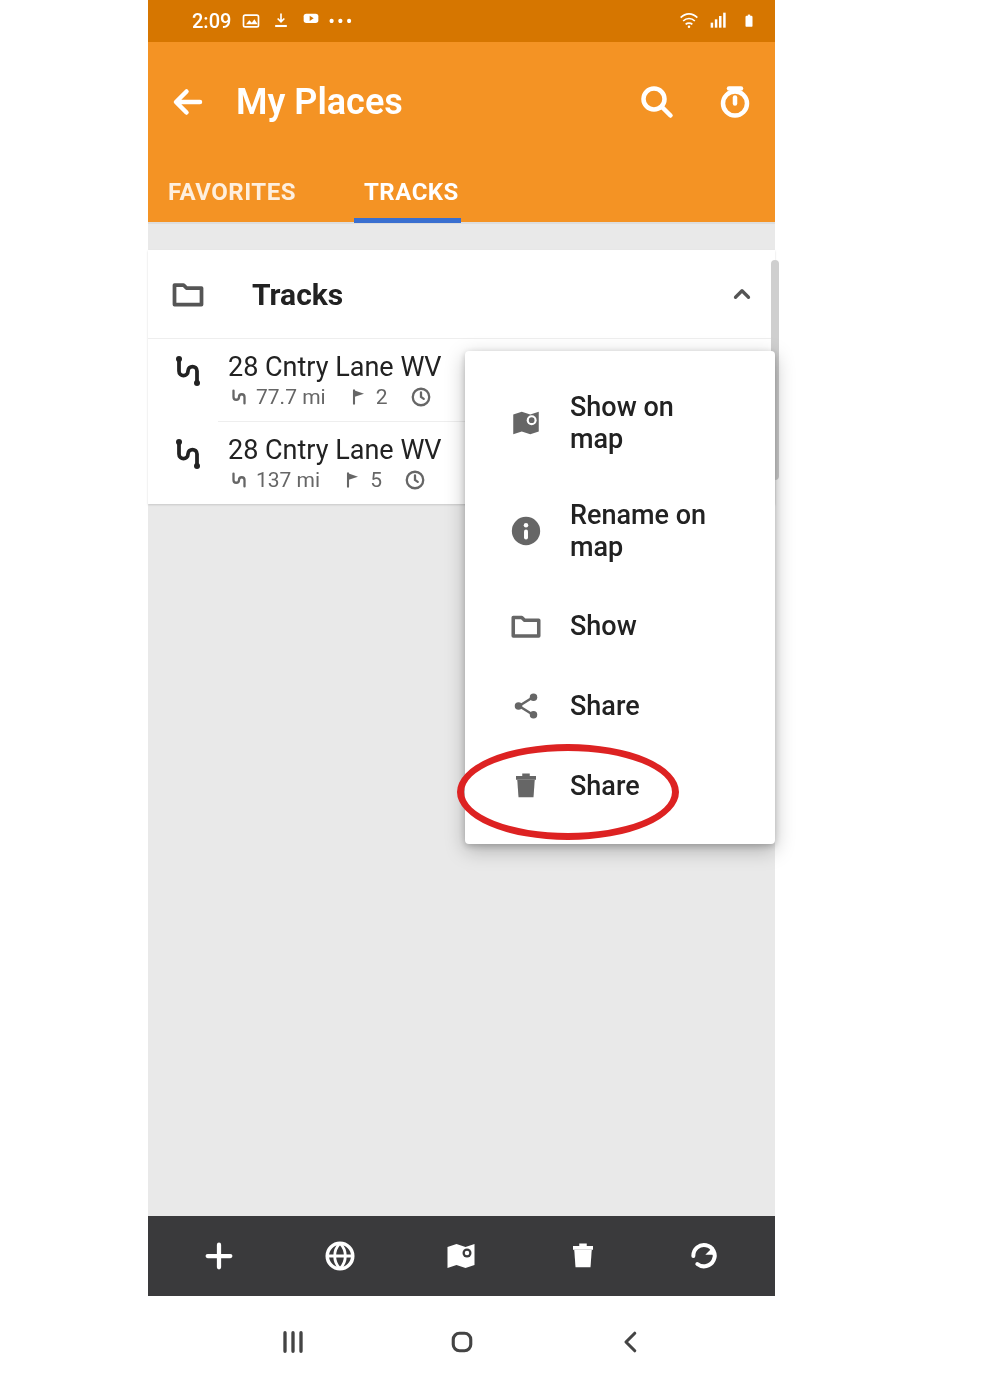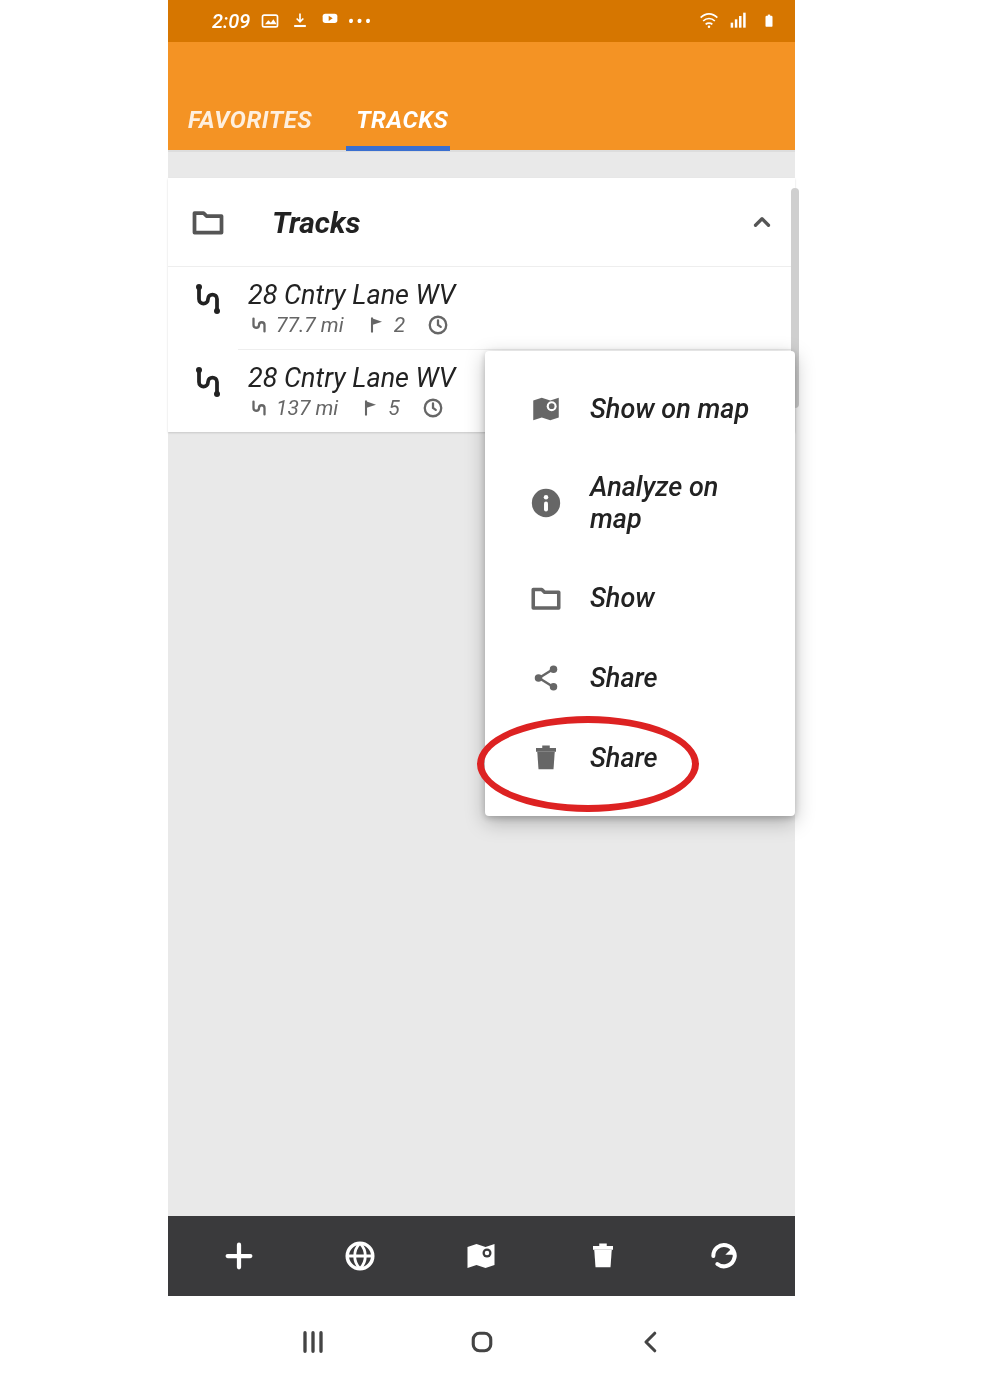--- a/index.html
+++ b/index.html
@@ -5,26 +5,25 @@
   * { box-sizing: border-box; margin: 0; padding: 0; }
   body {
     font-family: Roboto, -apple-system, BlinkMacSystemFont, "Segoe UI", Arial, sans-serif;
     background: #ffffff;
     width: 1000px;
     height: 1388px;
     position: relative;
   }
   .phone {
     position: absolute;
-    left: 168px;
+    left: 148px;
     top: 0;
     width: 627px;
     height: 1388px;
     background: #e9e9e9;
-    font-style: italic;
   }
   
   .status-bar {
     height: 42px;
     background: #d67600;
     display: flex;
     align-items: center;
     padding: 0 16px;
     color: #fff;
     font-size: 20px;
@@ -42,20 +41,21 @@
     align-items: center;
     gap: 28px;
     height: 72px;
   }
   .app-title { color:#fff; font-size: 36px; font-weight: 600; }
   .app-bar-actions { margin-left:auto; display:flex; gap: 38px; align-items:center; }
   .ab-icon-btn { width:40px; height:40px; display:flex; align-items:center; justify-content:center; cursor:pointer; }
   .tabs {
     display:flex;
     padding-top: 26px;
+    gap: 24px;
   }
   .tab {
     color: rgba(255,255,255,0.85);
     font-size: 24px;
     font-weight: 700;
     letter-spacing: 0.5px;
     padding: 14px 20px 16px 0px;
     position:relative;
     cursor:pointer;
   }
@@ -221,20 +221,43 @@
       <span class="sb-icon">
         <svg viewBox="0 0 24 24" width="14" height="22">
             <rect x="6" y="3" width="12" height="19" rx="2" fill="#fff"></rect>
             <rect x="10" y="1" width="4" height="3" fill="#fff"></rect>
           </svg>
       </span>
     </div>
   </div>
 
   <div class="app-bar">
+    <div class="app-bar-row1">
+      <div class="ab-icon-btn">
+        <svg viewBox="0 0 24 24" width="36" height="36">
+            <path d="M20 12 H5 M11 5 L4 12 L11 19" stroke="#fff" stroke-width="3" fill="none" stroke-linecap="round" stroke-linejoin="round"></path>
+          </svg>
+      </div>
+      <div class="app-title">My Places</div>
+      <div class="app-bar-actions">
+        <div class="ab-icon-btn">
+          <svg viewBox="0 0 24 24" width="36" height="36">
+              <circle cx="10" cy="10" r="7" stroke="#fff" stroke-width="3" fill="none"></circle>
+              <path d="M15 15 L21 21" stroke="#fff" stroke-width="3" stroke-linecap="round"></path>
+            </svg>
+        </div>
+        <div class="ab-icon-btn">
+          <svg viewBox="0 0 24 24" width="36" height="36">
+              <path d="M8 3 H16" stroke="#fff" stroke-width="3" stroke-linecap="round"></path>
+              <circle cx="12" cy="13" r="8" stroke="#fff" stroke-width="3" fill="none"></circle>
+              <path d="M12 9 V13" stroke="#fff" stroke-width="3" stroke-linecap="round"></path>
+            </svg>
+        </div>
+      </div>
+    </div>
     <div class="tabs">
       <div class="tab">FAVORITES</div>
       <div class="tab active">TRACKS</div>
     </div>
   </div>
   <div class="divider-under-tabs"></div>
   <div class="spacer1"></div>
 
   <div class="list">
     <div class="list-scroll-handle"></div>
@@ -338,21 +361,21 @@
       <span class="mi-label">Show on map</span>
     </div>
     <div class="menu-item multi">
       <span class="mi-icon">
         <svg viewBox="0 0 24 24" width="34" height="34">
             <circle cx="12" cy="12" r="10" fill="#666"></circle>
             <circle cx="12" cy="8" r="1.6" fill="#fff"></circle>
             <rect x="10.6" y="11" width="2.8" height="7" rx="1.4" fill="#fff"></rect>
           </svg>
       </span>
-      <span class="mi-label" style="max-width:180px;">Analyze on map</span>
+      <span class="mi-label" style="max-width:180px;">Rename on map</span>
     </div>
     <div class="menu-item">
       <span class="mi-icon">
         <svg viewBox="0 0 24 24" width="34" height="34">
             <path d="M3 6 H9 L11 8 H21 V19 H3 Z" fill="none" stroke="#666" stroke-width="2.5" stroke-linejoin="round"></path>
           </svg>
       </span>
       <span class="mi-label">Show</span>
     </div>
     <div class="menu-item">

